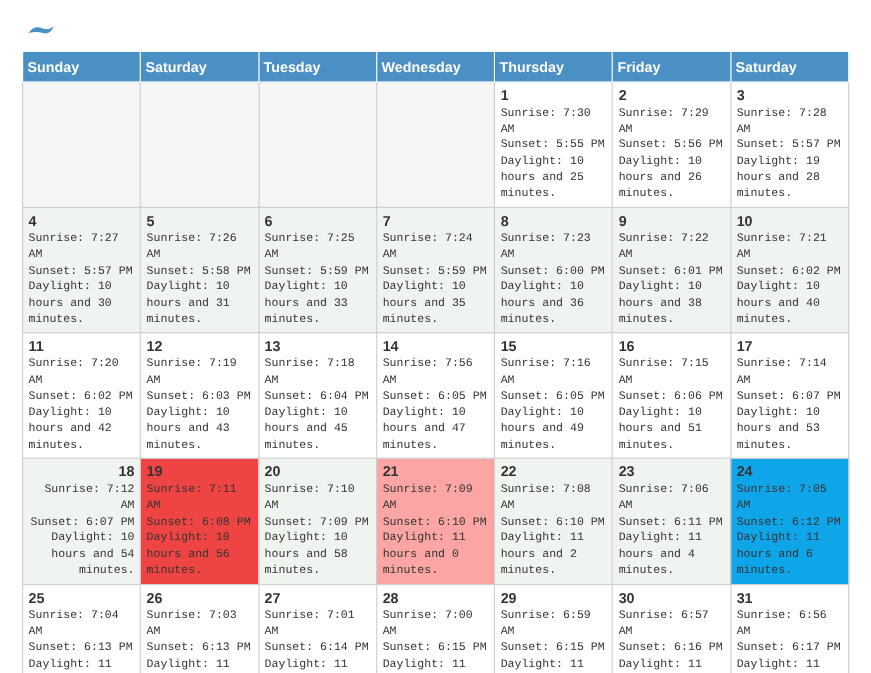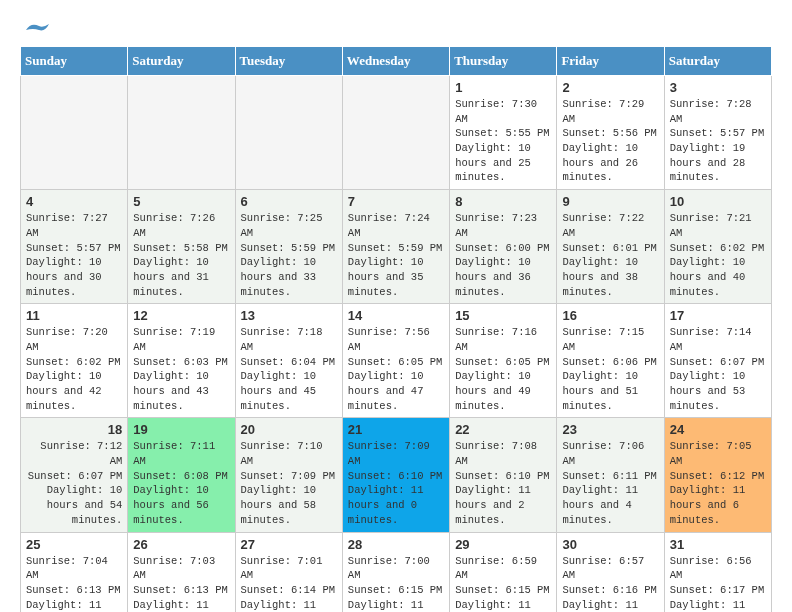--- a/index.html
+++ b/index.html
@@ -39,21 +39,20 @@
       table-layout: fixed;
     }
     th {
       background: #4a90c4;
       color: #fff;
       font-size: 13px;
       font-weight: bold;
       padding: 6px 4px;
       text-align: left;
       border: 1px solid #fff;
-      font-family: Liberation Serif, serif;
     }
     td {
       border: 1px solid #ccc;
       vertical-align: top;
       padding: 4px 5px;
       font-size: 11px;
       color: #333;
       height: 80px;
       background: #fff;
     }
@@ -259,37 +258,37 @@
       </tr>
       <tr>
         <td style="background: rgb(240, 244, 240); text-align: right;">
           <span class="day-num">18</span>
 <div class="day-info">
   <span>Sunrise: 7:12 AM</span><br>
   <span>Sunset: 6:07 PM</span><br>
   <span>Daylight: 10 hours and 54 minutes.</span>
 </div>
         </td>
-        <td style="background: #86efac; margin-top: 44px;">
+        <td style="background: #ef4444; margin-top: 44px;">
           <span class="day-num">19</span>
 <div class="day-info">
   <span>Sunrise: 7:11 AM</span><br>
   <span>Sunset: 6:08 PM</span><br>
   <span>Daylight: 10 hours and 56 minutes.</span>
 </div>
         </td>
         <td style="background: rgb(240, 244, 240);">
           <span class="day-num">20</span>
 <div class="day-info">
   <span>Sunrise: 7:10 AM</span><br>
   <span>Sunset: 7:09 PM</span><br>
   <span>Daylight: 10 hours and 58 minutes.</span>
 </div>
         </td>
-        <td style="background: #0ea5e9; margin-left: 16px;">
+        <td style="background: #fca5a5; margin-left: 16px;">
           <span class="day-num">21</span>
 <div class="day-info">
   <span>Sunrise: 7:09 AM</span><br>
   <span>Sunset: 6:10 PM</span><br>
   <span>Daylight: 11 hours and 0 minutes.</span>
 </div>
         </td>
         <td style="background: rgb(240, 244, 240);">
           <span class="day-num">22</span>
 <div class="day-info">
@@ -299,21 +298,21 @@
 </div>
         </td>
         <td style="background: rgb(240, 244, 240);">
           <span class="day-num">23</span>
 <div class="day-info">
   <span>Sunrise: 7:06 AM</span><br>
   <span>Sunset: 6:11 PM</span><br>
   <span>Daylight: 11 hours and 4 minutes.</span>
 </div>
         </td>
-        <td style="background: #fdba74; margin-top: 20px;">
+        <td style="background: #0ea5e9; margin-top: 20px;">
           <span class="day-num">24</span>
 <div class="day-info">
   <span>Sunrise: 7:05 AM</span><br>
   <span>Sunset: 6:12 PM</span><br>
   <span>Daylight: 11 hours and 6 minutes.</span>
 </div>
         </td>
       </tr>
       <tr>
         <td>

